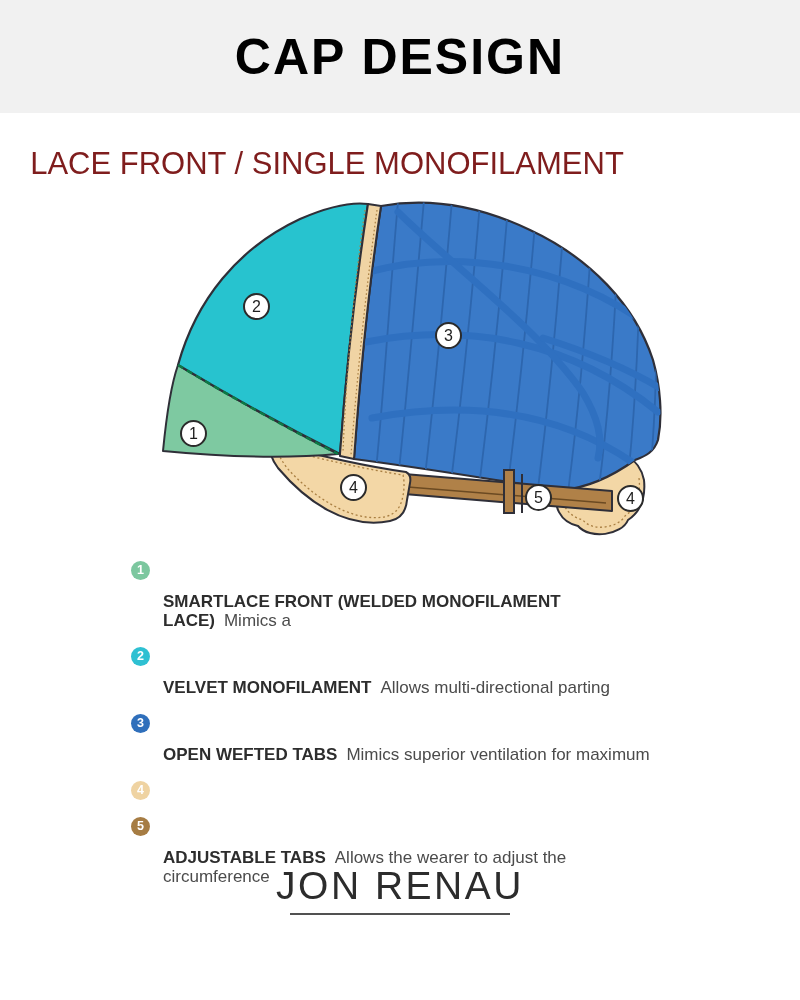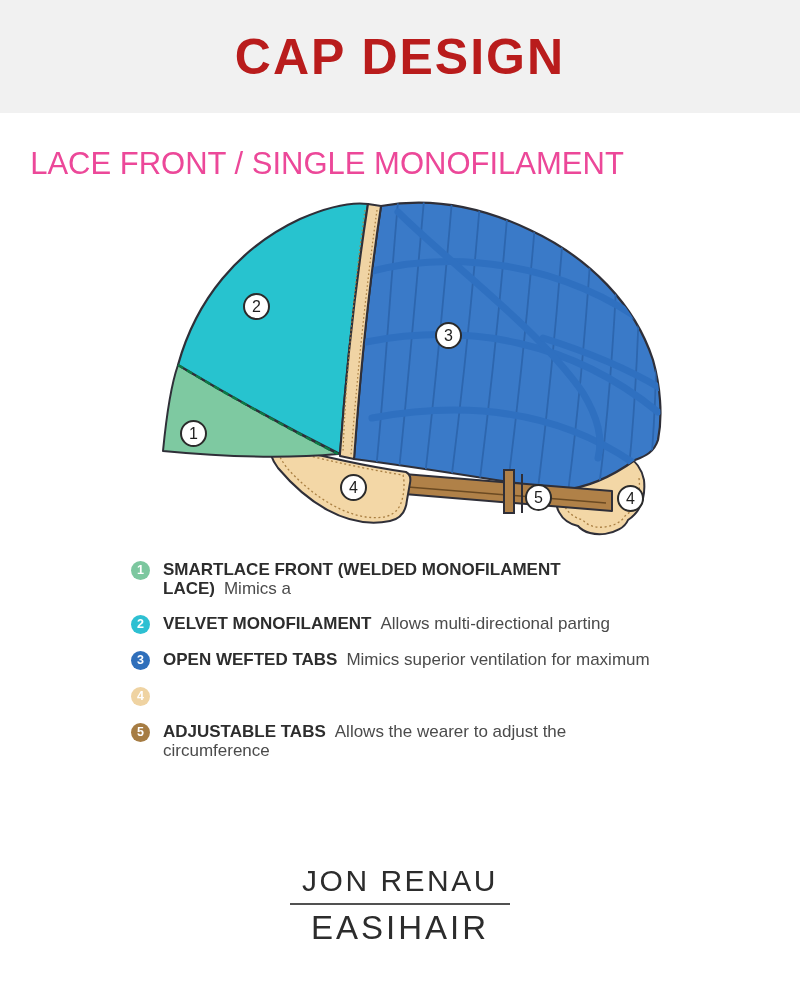--- a/index.html
+++ b/index.html
@@ -1,43 +1,43 @@
 <!DOCTYPE html>
 <html><head>
 <meta charset="utf-8">
 <style>
   html,body{margin:0;padding:0;background:#fff;}
   .page{position:relative;width:800px;height:1000px;background:#ffffff;overflow:hidden;
         font-family:"Liberation Sans","DejaVu Sans",sans-serif;}
   
   .band{position:absolute;top:0;left:0;width:800px;height:113px;background:#f1f1f1;
         display:flex;align-items:center;justify-content:center;}
-  .band h1{margin:0;font-size:50px;font-weight:bold;letter-spacing:2px;color:#b91c1c;}
+  .band h1{margin:0;font-size:50px;font-weight:bold;letter-spacing:2px;color:#000000;}
   
   .subtitle{position:absolute;top:146px;left:0;width:654px;text-align:center;
-            font-size:31px;font-weight:400;letter-spacing:0px;color:#ec4899;}
+            font-size:31px;font-weight:400;letter-spacing:0px;color:#7f1d1d;}
   
   .diagram{position:absolute;top:190px;left:0;width:800px;height:360px;}
   .diagram svg{position:absolute;top:0;left:0;}
   .callout{position:absolute;width:27px;height:27px;border-radius:50%;background:#ffffff;
            border:2px solid #2b2b2b;box-sizing:border-box;display:flex;align-items:center;
            justify-content:center;font-size:16px;font-weight:400;color:#1e1e1e;line-height:1;}
   
   .legend{position:absolute;top:560px;left:131px;width:545px;display:flex;
           flex-direction:column;gap:16px;}
   .legend-item{display:flex;align-items:flex-start;}
   .bullet{flex:0 0 auto;width:19px;height:19px;border-radius:50%;margin-top:1px;
           display:flex;align-items:center;justify-content:center;
           color:#ffffff;font-size:12.5px;font-weight:bold;line-height:1;}
-  .ltext{margin-left:13px;font-size:17px;line-height:19px;color:#4b4b4b;}
+  .ltext{margin-left:13px;font-size:17px;line-height:19px;color:#4b4b4b;margin-top:32px;}
   .lh{font-weight:bold;color:#2d2d2d;margin-right:9px;}
   .line2{display:block;}
   
   .footer{position:absolute;top:864px;left:0;width:800px;text-align:center;color:#2c2c2c;}
-  .brand1{font-size:30px;letter-spacing:2.5px;font-weight:400;}
+  .brand1{font-size:39px;letter-spacing:2.5px;font-weight:400;}
   .brand-rule{width:220px;border:none;border-top:2px solid #515151;margin:5px auto 4px auto;}
   .brand2{font-size:33px;letter-spacing:3px;font-weight:400;}
 </style>
 </head>
 <body>
 
 <div class="page">
 
   <div class="band">
     <h1>CAP DESIGN</h1>
@@ -158,16 +158,15 @@
       <div class="ltext">
         <span class="lh">ADJUSTABLE TABS</span><span>Allows the wearer to adjust the circumference</span>
         <span class="line2"></span>
       </div>
     </div>
   </div>
 
   <div class="footer">
     <div class="brand1">JON RENAU</div>
     <hr class="brand-rule">
-    <div class="brand2">EASIHAIR</div>
   </div>
 
 </div>
 
 </body></html>

